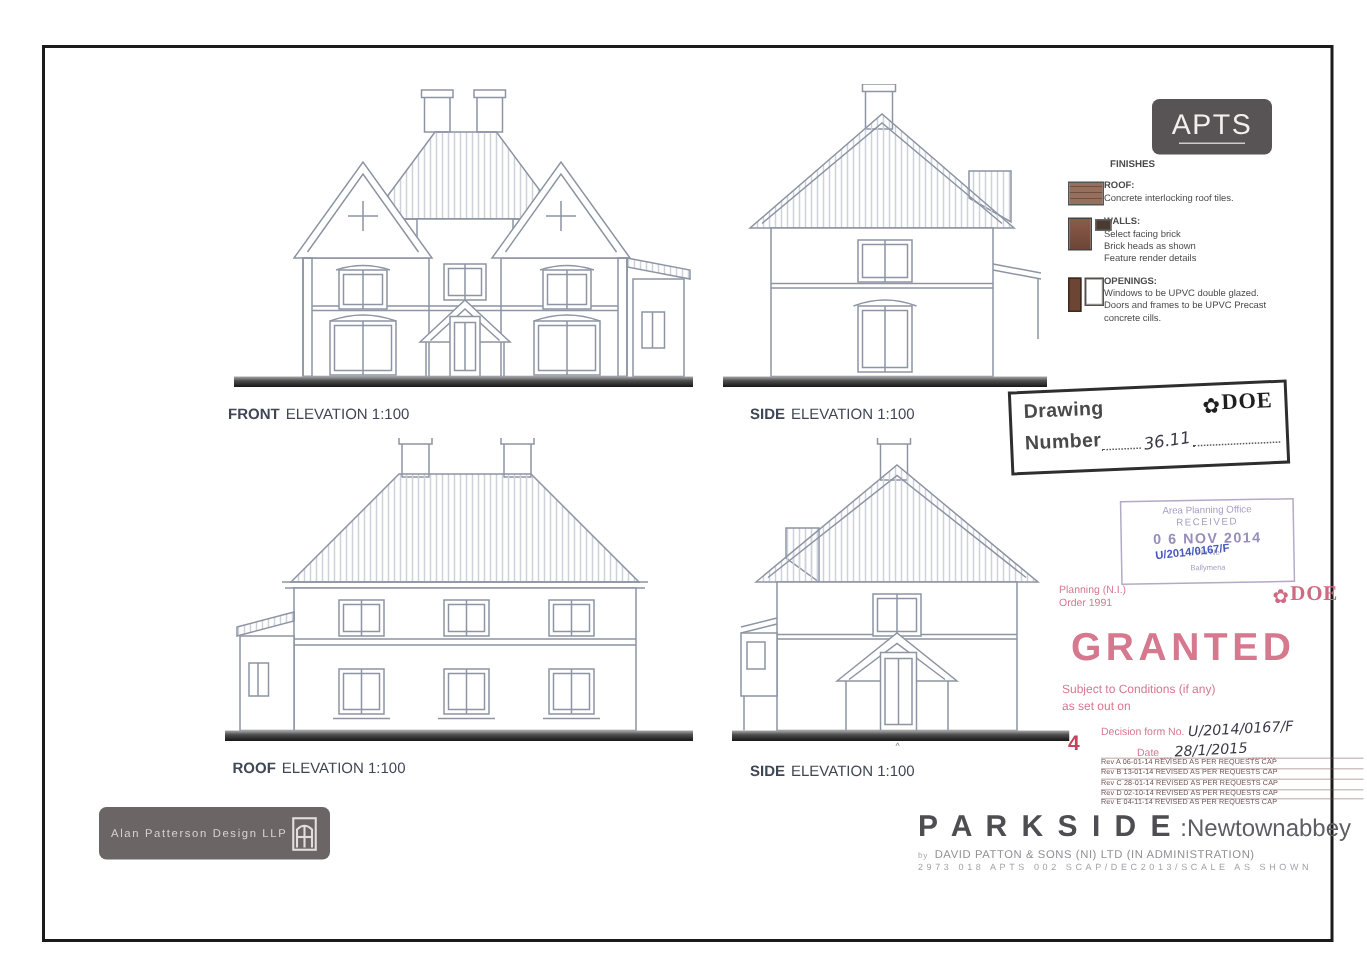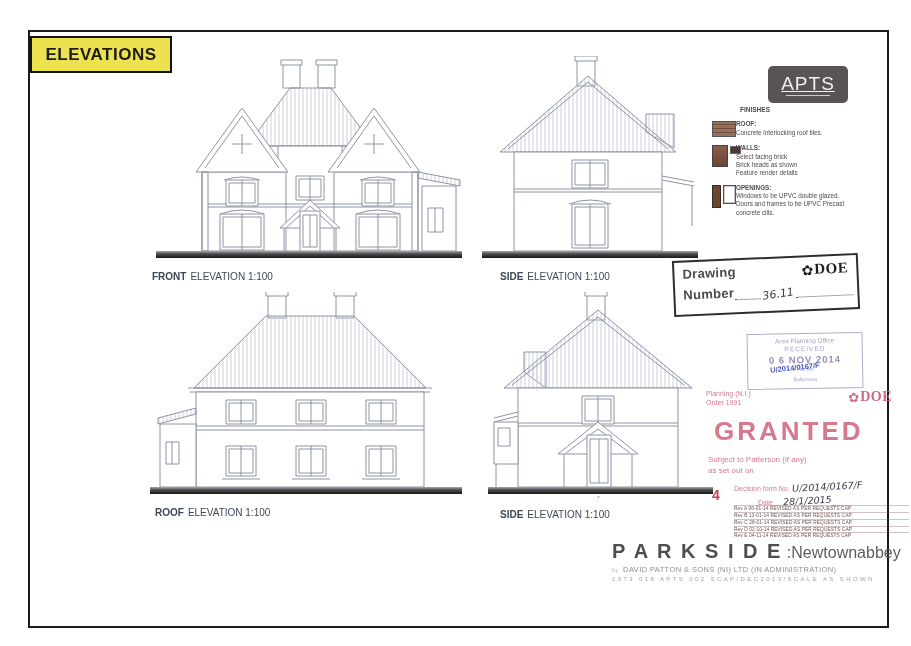--- a/index.html
+++ b/index.html
@@ -12,21 +12,21 @@
   .titlebox{left:30px;top:36px;width:138px;height:33px;background:#ece24f;border:2.5px solid #111;
             display:flex;align-items:center;justify-content:center;}
   .titlebox span{font-weight:bold;font-size:17px;letter-spacing:.5px;color:#1c1c1c;}
   
   .elabel{font-size:10px;color:#3f4654;white-space:nowrap;}
   .elabel .b{font-weight:bold;}
   .elabel .r{margin-left:4px;}
   
   .apts{left:768px;top:66px;width:80px;height:37px;background:#585355;border-radius:5px;
         display:flex;flex-direction:column;align-items:center;justify-content:center;}
-  .apts .t{color:#f2f0ee;font-size:19px;letter-spacing:1px;line-height:1;text-decoration:underline;}
+  .apts .t{color:#f2f0ee;font-size:19px;letter-spacing:1px;line-height:1;}
   .apts .u{width:44px;border-bottom:1.5px solid #cfcccb;margin-top:2px;}
   
   .finishes{left:712px;top:106px;width:178px;font-size:6.3px;line-height:1.3;color:#4b4b4b;}
   .fin-head{margin-left:28px;font-weight:bold;font-size:6.5px;margin-bottom:6px;}
   .fin-row{display:flex;margin-bottom:7px;}
   .fin-sw{width:24px;flex:0 0 24px;padding-top:1px;}
   .fin-title{font-weight:bold;}
   .sw-roof{width:22px;height:14px;background:repeating-linear-gradient(0deg,#96705c 0 3px,#6f4f41 3px 4px);border:.5px solid #555;}
   .sw-walls{position:relative;width:14px;height:20px;background:linear-gradient(180deg,#8a5c4a,#6e4536);border:.5px solid #444;}
   .sw-walls:after{content:"";position:absolute;left:17px;top:0;width:9px;height:6px;background:#4a3a32;border:.5px solid #666;}
@@ -99,23 +99,20 @@
       <linearGradient id="groundGrad" x1="0" y1="0" x2="0" y2="1">
         <stop offset="0" stop-color="#a9a9a9"></stop>
         <stop offset="0.4" stop-color="#4e4e4e"></stop>
         <stop offset="1" stop-color="#171717"></stop>
       </linearGradient>
     </defs>
   </svg>
 
   <div class="abs frame"></div>
 
-  <div class="abs titlebox">
-    <span>ELEVATIONS</span>
-  </div>
 
   <svg class="abs draw" style="left:150px;top:56px;" width="320" height="215" viewBox="0 0 320 215">
     <g stroke="#8d94a3" stroke-width="1" fill="none">
 
       <rect x="133" y="8" width="17" height="24" fill="#fff"></rect>
         <rect x="131" y="4" width="21" height="5" fill="#fff"></rect>
       <rect x="168" y="8" width="17" height="24" fill="#fff"></rect>
         <rect x="166" y="4" width="21" height="5" fill="#fff"></rect>
 
       <polygon points="97,90 140,32 181,32 224,90" fill="url(#roofHatch)"></polygon>
@@ -367,21 +364,21 @@
         <div>Planning (N.I.)</div>
         <div>Order 1991</div>
       </div>
       <span class="doe">
         <span class="fl">✿</span>
         <span class="tx">DOE</span>
       </span>
     </div>
     <div class="gtitle">GRANTED</div>
     <div class="gcond">
-      <div>Subject to Patterson (if any)</div>
+      <div>Subject to Conditions (if any)</div>
       <div>as set out on</div>
     </div>
     <div class="grow">
       <span>Decision form No.</span>
       <span class="hand gval">U/2014/0167/F</span>
     </div>
     <div class="gdaterow">
       <span>Date</span>
       <span class="dotlead" style="width:8px;border-color:#d6a4b0;"></span>
       <span class="hand gval">28/1/2015</span>
@@ -391,20 +388,31 @@
   </div>
 
   <div class="abs revs">
     <div>Rev A 06-01-14 REVISED AS PER REQUESTS CAP</div>
     <div>Rev B 13-01-14 REVISED AS PER REQUESTS CAP</div>
     <div>Rev C 28-01-14 REVISED AS PER REQUESTS CAP</div>
     <div>Rev D 02-10-14 REVISED AS PER REQUESTS CAP</div>
     <div>Rev E 04-11-14 REVISED AS PER REQUESTS CAP</div>
   </div>
 
+  <div class="abs apd">
+    <span class="nm">Alan Patterson Design LLP</span>
+    <svg width="18" height="24" viewBox="0 0 18 24">
+      <g stroke="#e3dedc" stroke-width="1.4" fill="none">
+        <rect x="1.5" y="1.5" width="15" height="21"></rect>
+        <path d="M4,21 V9 Q9,4 14,9 V21"></path>
+        <line x1="9" y1="6" x2="9" y2="21"></line>
+        <line x1="4" y1="14" x2="14" y2="14"></line>
+      </g>
+    </svg>
+  </div>
 
   <div class="abs tblock">
     <div class="tb1">
       <span class="proj">P A R K S I D E</span>
       <span class="loc">:Newtownabbey</span>
     </div>
     <div class="tb2">
       <span class="by">by</span>
       <span>DAVID PATTON &amp; SONS (NI) LTD (IN ADMINISTRATION)</span>
     </div>

